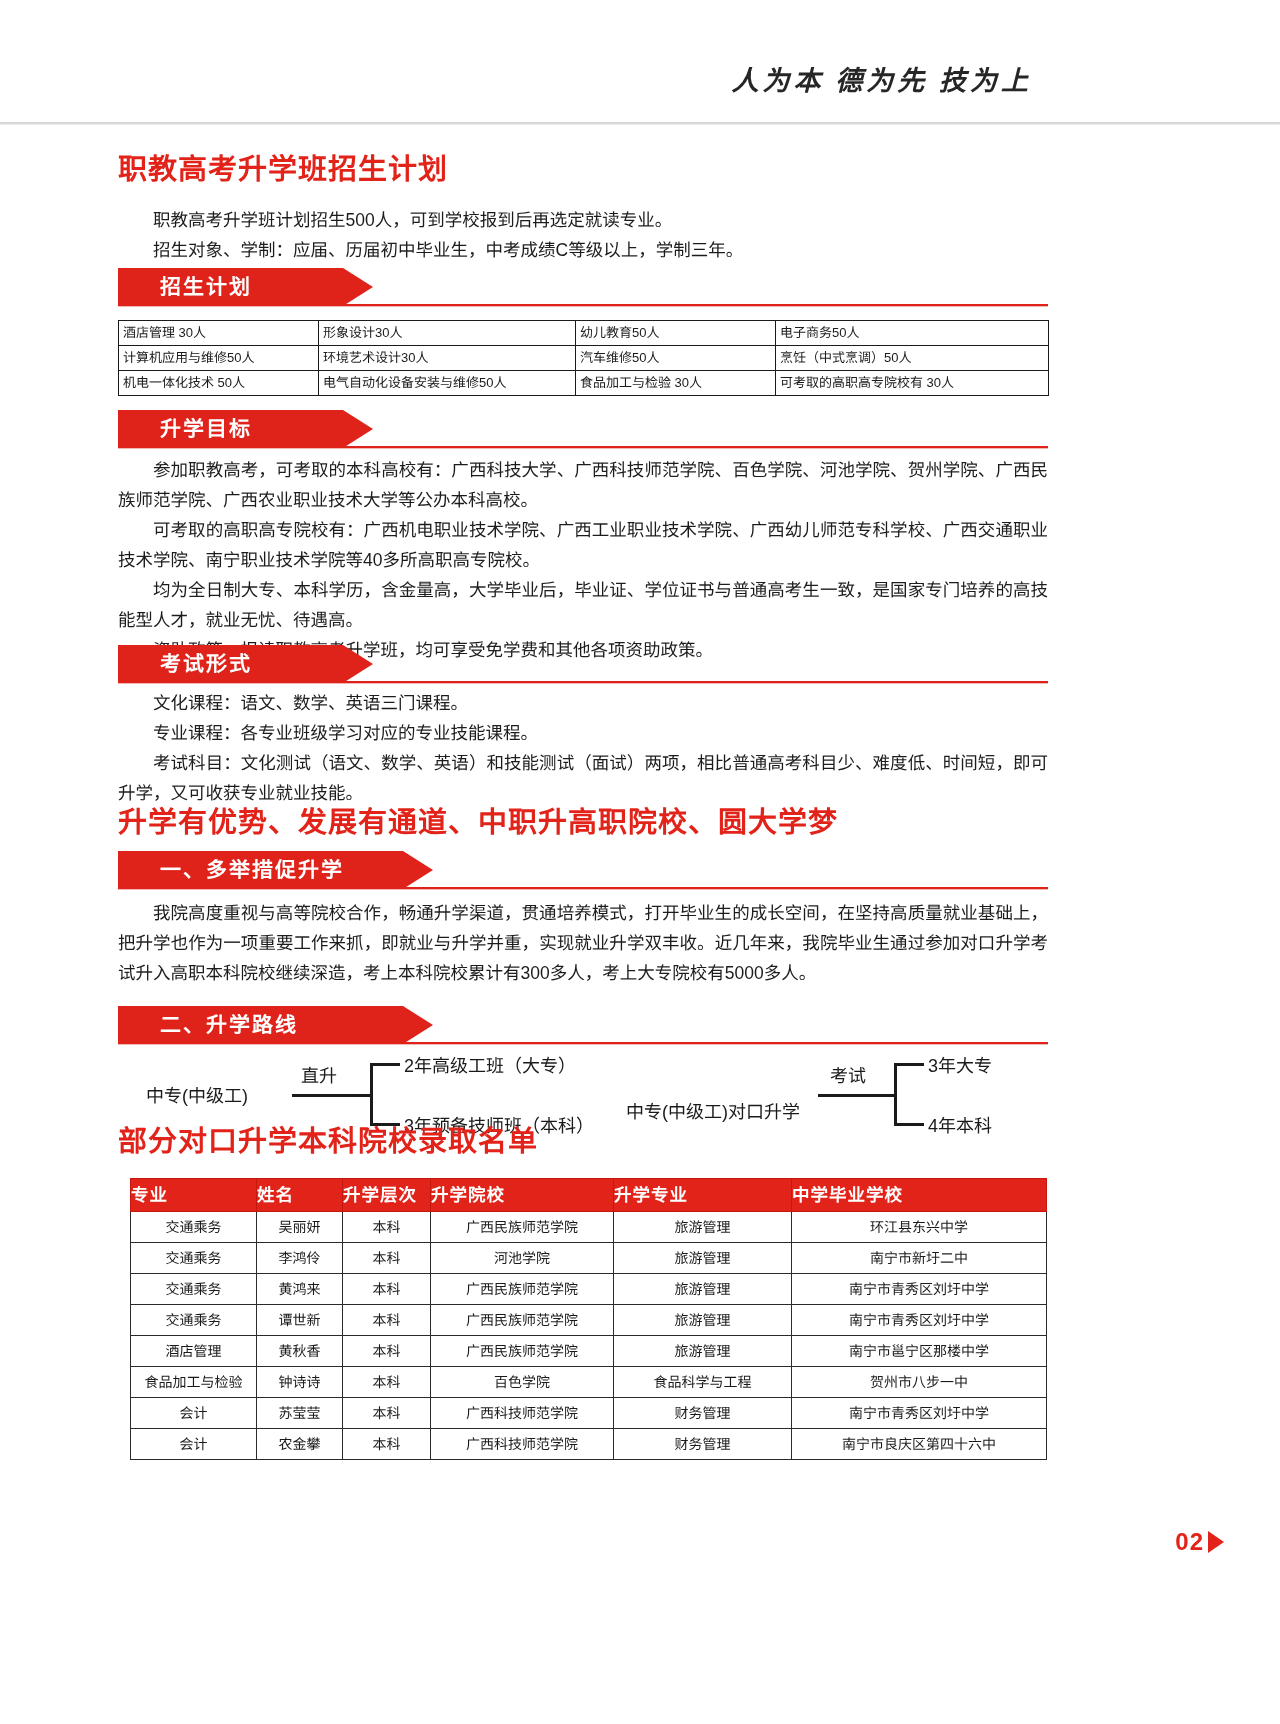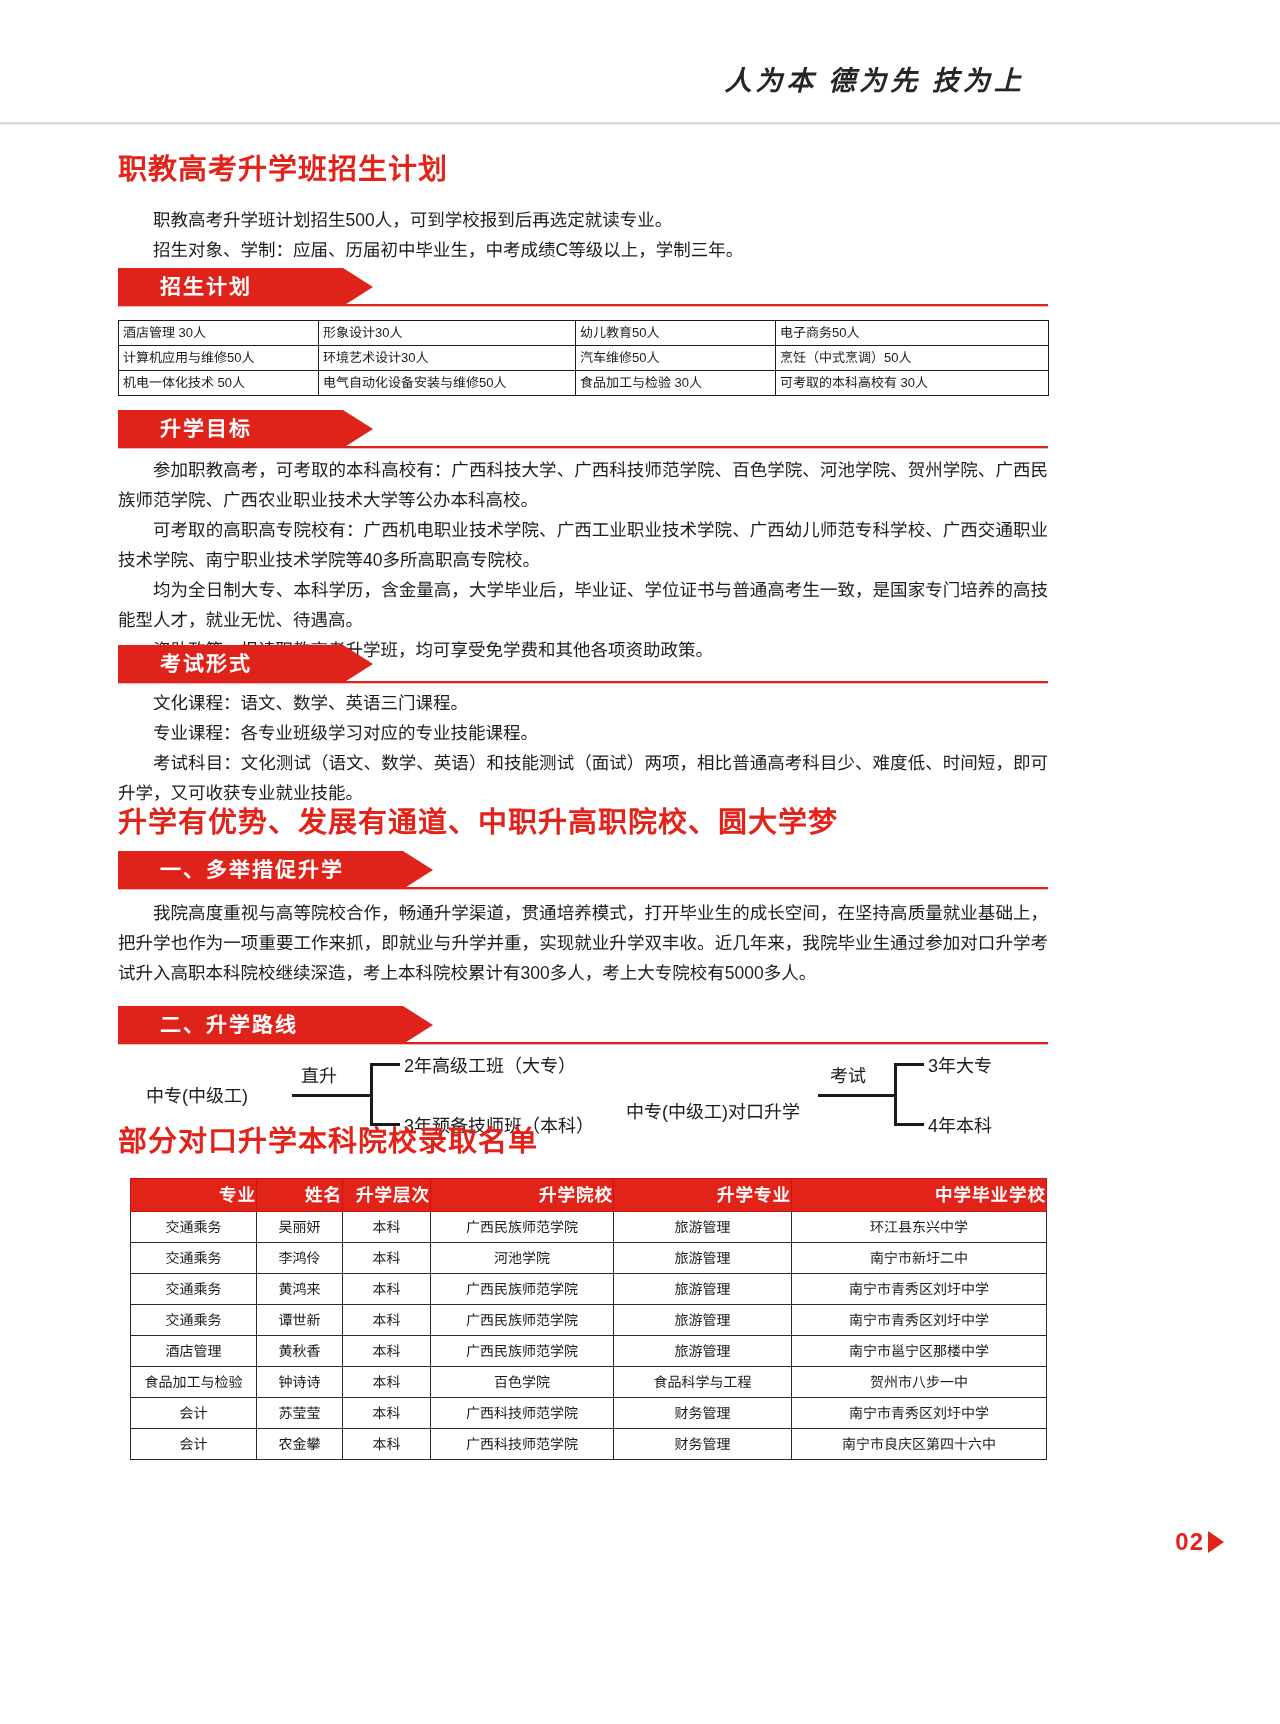--- a/index.html
+++ b/index.html
@@ -6,21 +6,21 @@
   body{
     width:1280px;height:1724px;position:relative;
     font-family:"Liberation Sans","DejaVu Sans",sans-serif;
     color:#1a1a1a;-webkit-font-smoothing:antialiased;
   }
   .page{position:relative;width:1280px;height:1724px;overflow:hidden;background:#fff;}
 
   
   .header{position:absolute;left:0;top:0;width:1280px;height:124px;}
   .motto{
-    position:absolute;right:255px;top:78px;transform:translateY(-50%);
+    position:absolute;right:248px;top:78px;transform:translateY(-50%);
     font-family:"Liberation Serif","DejaVu Serif",serif;
     font-size:27px;font-weight:700;font-style:italic;color:#262626;
     letter-spacing:4px;white-space:nowrap;
   }
   .header-rule{position:absolute;left:0;top:122px;width:1280px;height:2px;background:#d9d9d9;}
   .header-rule.thin{top:124px;height:1px;background:#ebebeb;}
 
   
   .content{position:absolute;left:118px;top:0;width:930px;}
 
@@ -67,21 +67,21 @@
   .flow{position:relative;width:930px;height:80px;font-size:18px;}
   .flow .node{position:absolute;white-space:nowrap;line-height:1;}
   .flow .hline{position:absolute;height:2.5px;background:#1a1a1a;}
   .flow .vline{position:absolute;width:2.5px;background:#1a1a1a;}
 
   
   table.adm{width:916px;font-size:17px;table-layout:fixed;}
   table.adm th{
     background:#e2231a;color:#fff;font-weight:700;font-size:17.5px;
     border:1px solid #c4170f;height:32px;line-height:32px;padding:0;
-    text-align:right;letter-spacing:1px;
+    text-align:left;letter-spacing:1px;
   }
   table.adm td{
     border:1px solid #2b2b2b;height:30px;line-height:30px;padding:0;
     text-align:center;white-space:nowrap;font-size:14px;
   }
 
   
   .pagenum{
     position:absolute;right:56px;bottom:168px;
     display:flex;align-items:center;gap:4px;
@@ -139,21 +139,21 @@
         <tr>
           <td>计算机应用与维修50人</td>
           <td>环境艺术设计30人</td>
           <td>汽车维修50人</td>
           <td>烹饪（中式烹调）50人</td>
         </tr>
         <tr>
           <td>机电一体化技术 50人</td>
           <td>电气自动化设备安装与维修50人</td>
           <td>食品加工与检验 30人</td>
-          <td>可考取的本科高校有 30人</td>
+          <td>可考取的高职高专院校有 30人</td>
         </tr>
       </tbody>
     </table>
   </div>
 
   <div class="content" style="top:410px;">
     <div class="ribbon">
       <div class="shape"></div>
       <div class="label">升学目标</div>
       <div class="tail"></div>

